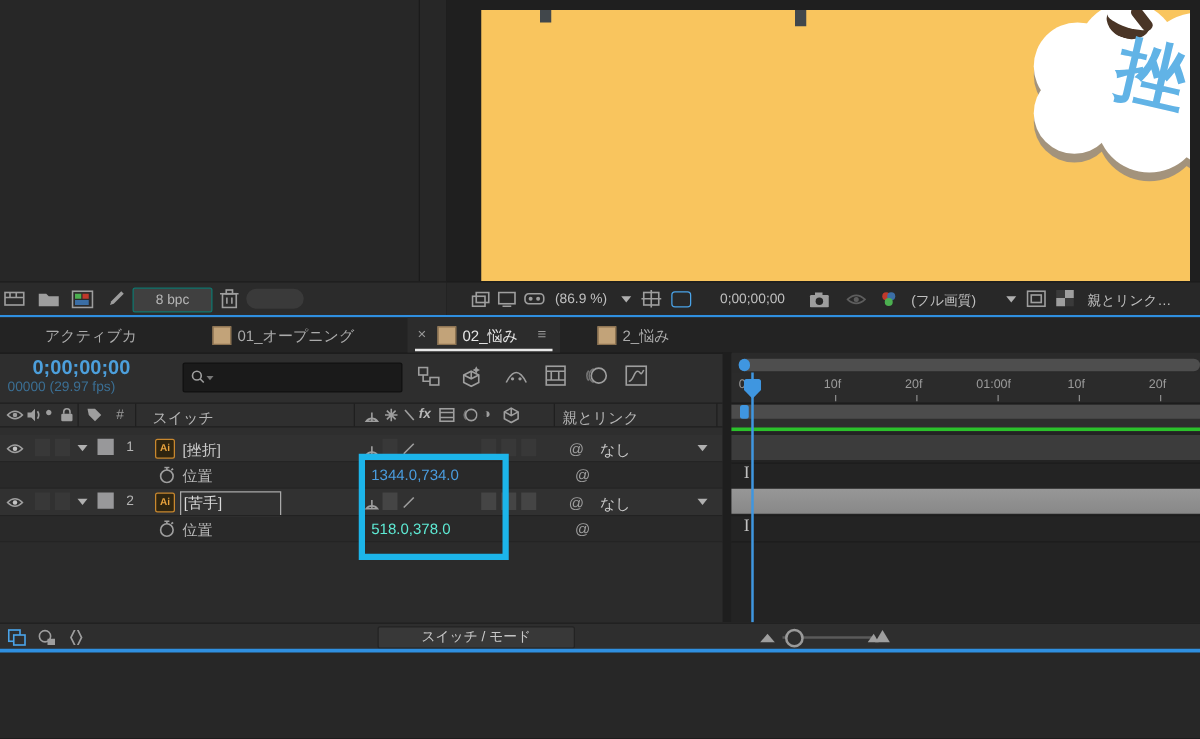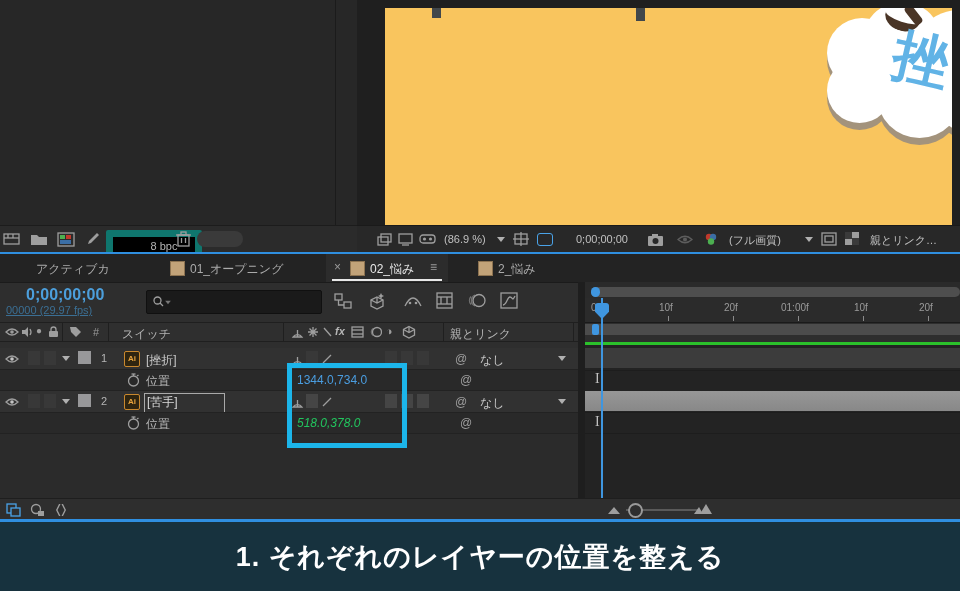--- a/index.html
+++ b/index.html
@@ -47,21 +47,21 @@
             <rect x="3" y="3" width="5" height="4" fill="#4caf50"></rect>
             <rect x="9" y="3" width="5" height="4" fill="#c0392b"></rect>
             <rect x="3" y="8" width="11" height="4" fill="#3b6ea5"></rect>
           </svg>
       </div>
       <div class="ab" style="left:85px;top:6px;">
         <svg width="15" height="15">
             <path class="icf" d="M12 1 L14 3 L6 11 L3 12 L4 9 Z"></path>
           </svg>
       </div>
-      <div class="ab" style="left:106px;top:4px;width:62px;height:18px;background:#000000;border:7px solid #0f766e;border-radius:2px;text-align:center;line-height:18px;font-size:11px;color:#b5b5b5;padding-left:20px;">
+      <div class="ab" style="left:106px;top:4px;width:62px;height:18px;background:#404040;border:1px solid #0f766e;border-radius:2px;text-align:center;line-height:18px;font-size:11px;color:#b5b5b5;">
         <span>8 bpc</span>
       </div>
       <div class="ab" style="left:176px;top:5px;">
         <svg width="15" height="16">
             <rect class="ic" x="2" y="4" width="11" height="11"></rect>
             <line class="ic" x1="0" y1="4" x2="15" y2="4"></line>
             <rect class="ic" x="5" y="1" width="5" height="3"></rect>
             <line class="ic" x1="5.5" y1="7" x2="5.5" y2="12"></line>
             <line class="ic" x1="9.5" y1="7" x2="9.5" y2="12"></line>
           </svg>
@@ -179,21 +179,21 @@
         <span class="ab tabicon" style="left:24px;top:7px;"></span>
         <span class="ab txt" style="left:44px;top:7px;color:#e8e8e8;">02_悩み</span>
         <span class="ab" style="left:104px;top:6px;color:#9a9a9a;">≡</span>
         <span class="ab" style="left:6px;top:25px;width:110px;height:2px;background:#e8e8e8;"></span>
       </div>
       <div class="ab tabicon" style="left:478px;top:7px;"></div>
       <div class="ab txt" style="left:498px;top:7px;color:#ababab;">2_悩み</div>
     </div>
 
     <div class="ab txt" style="left:26px;top:32px;font-size:16px;font-weight:bold;color:#4c9fdc;">0;00;00;00</div>
-    <div class="ab txt" style="left:6px;top:50px;font-size:11px;color:#3b6f94;text-decoration:underline;">00000 (29.97 fps)</div>
+    <div class="ab txt" style="left:6px;top:50px;font-size:11px;color:#3b6f94;">00000 (29.97 fps)</div>
     <div class="ab" style="left:146px;top:36px;width:174px;height:22px;background:#1a1a1a;border:1px solid #101010;border-radius:2px;">
       <span class="ab" style="left:5px;top:4px;">
         <svg width="14" height="14">
             <circle class="ic" cx="5.5" cy="5.5" r="3.5"></circle>
             <line class="ic" x1="8" y1="8" x2="11" y2="11"></line>
           </svg>
       </span>
       <span class="ab chev-d" style="left:17px;top:9px;border-top-color:#777;transform:scale(.7);"></span>
     </div>
     <div class="ab" style="left:334px;top:39px;">
@@ -421,21 +421,21 @@
     <div class="ab" style="left:0;top:159px;width:578px;height:20px;background:#292929;">
       <span class="ab" style="left:127px;top:3px;">
         <svg width="13" height="14">
             <circle class="ic" stroke="#b5b5b5" cx="6.5" cy="8" r="5"></circle>
             <line class="ic" stroke="#b5b5b5" x1="6.5" y1="3" x2="6.5" y2="1"></line>
             <line class="ic" stroke="#b5b5b5" x1="4.5" y1="1" x2="8.5" y2="1"></line>
             <line class="ic" stroke="#b5b5b5" x1="10" y1="3" x2="11.5" y2="2"></line>
           </svg>
       </span>
       <span class="ab txt" style="left:146px;top:3px;color:#b9b9b9;">位置</span>
-      <span class="ab txt" style="left:297px;top:3px;color:#22c55e;font-style:italic;">518.0,378.0</span>
+      <span class="ab txt" style="left:297px;top:3px;color:#5eead4;">518.0,378.0</span>
       <span class="ab txt" style="left:460px;top:3px;color:#9e9e9e;">@</span>
     </div>
     <div class="ab rowsep" style="top:179px;"></div>
     <div class="ab" style="left:0;top:180px;width:578px;height:64px;background:#2b2b2b;"></div>
 
     <div class="ab" style="left:585px;top:91px;width:375px;height:153px;background:#232323;">
       <div class="ab" style="left:0;top:3px;width:375px;height:20px;background:#3c3c3c;"></div>
       <div class="ab ibeam" style="left:10px;top:27px;">I</div>
       <div class="ab" style="left:0;top:46px;width:375px;height:20px;background:linear-gradient(#979797,#888);"></div>
       <div class="ab ibeam" style="left:10px;top:70px;">I</div>
@@ -463,35 +463,35 @@
             <circle class="ic" cx="6" cy="6" r="4.5"></circle>
             <rect class="icf" x="8" y="8" width="6" height="5"></rect>
           </svg>
       </span>
       <span class="ab" style="left:54px;top:4px;">
         <svg width="14" height="14">
             <path class="icf" d="M5 1 L2 7 L5 13 L6.5 13 L3.5 7 L6.5 1 Z"></path>
             <path class="icf" d="M9 1 L12 7 L9 13 L7.5 13 L10.5 7 L7.5 1 Z"></path>
           </svg>
       </span>
+      <span class="ab" style="left:302px;top:2px;width:156px;height:16px;background:#383838;border:1px solid #232323;border-radius:2px;text-align:center;line-height:16px;font-size:11px;color:#c9c9c9;">
+        <span>スイッチ / モード</span>
+      </span>
       <span class="ab" style="left:608px;top:7px;">
         <svg width="12" height="8">
             <polygon class="icf" points="0,8 6,1 12,8"></polygon>
           </svg>
       </span>
       <span class="ab" style="left:626px;top:10px;width:74px;height:2px;background:#5a5a5a;"></span>
       <span class="ab" style="left:628px;top:4px;width:11px;height:11px;border:2px solid #9a9a9a;border-radius:50%;background:#2e2e2e;"></span>
       <span class="ab" style="left:694px;top:5px;">
         <svg width="18" height="10">
             <polygon class="icf" points="0,10 5,3 9,10"></polygon>
             <polygon class="icf" points="6,10 12,0 18,10"></polygon>
           </svg>
       </span>
     </div>
   </div>
 
   <div class="ab" style="left:0;top:519px;width:960px;height:3px;background:#2f8fe0;"></div>
 
-  <div class="ab" style="left:0;top:522px;width:960px;height:69px;background:#17323e;display:flex;align-items:center;justify-content:center;">
-    <div class="txt" style="color:#fff;font-size:27px;font-weight:bold;letter-spacing:1px;">1. それぞれのレイヤーの位置を整える</div>
-  </div>
 
 </div>
 
 </body></html>

